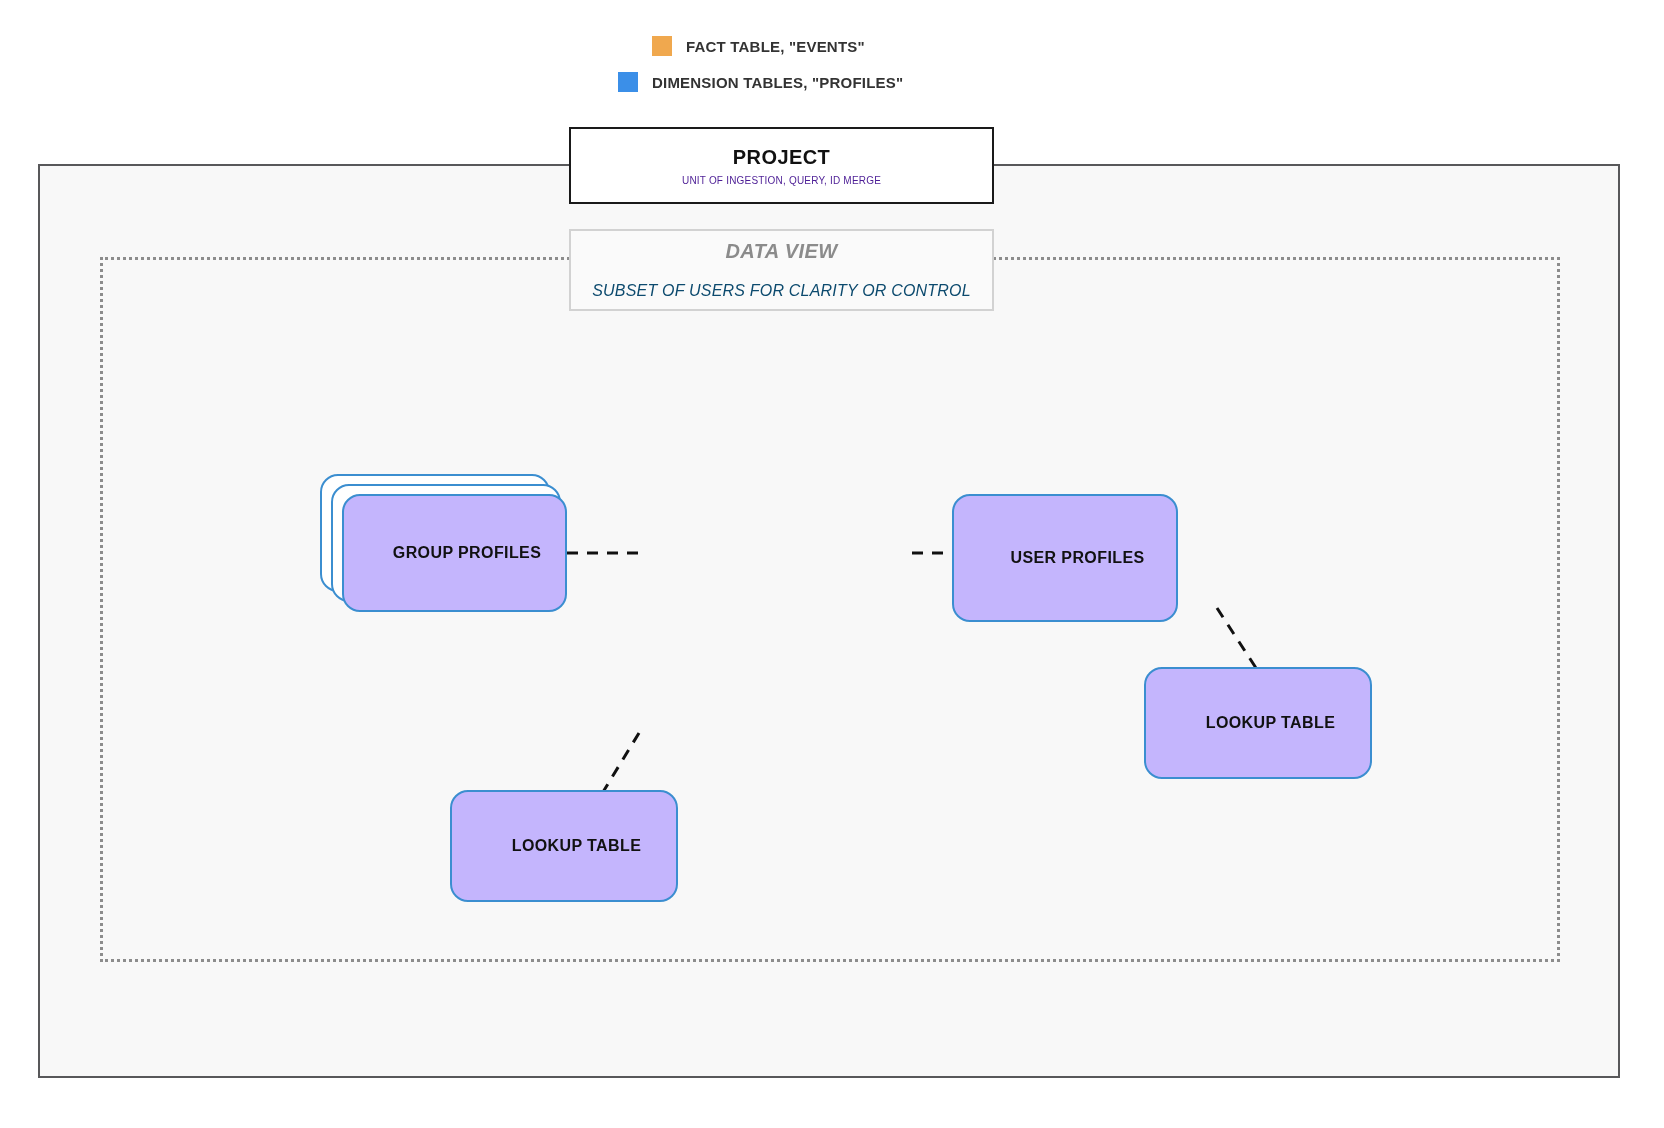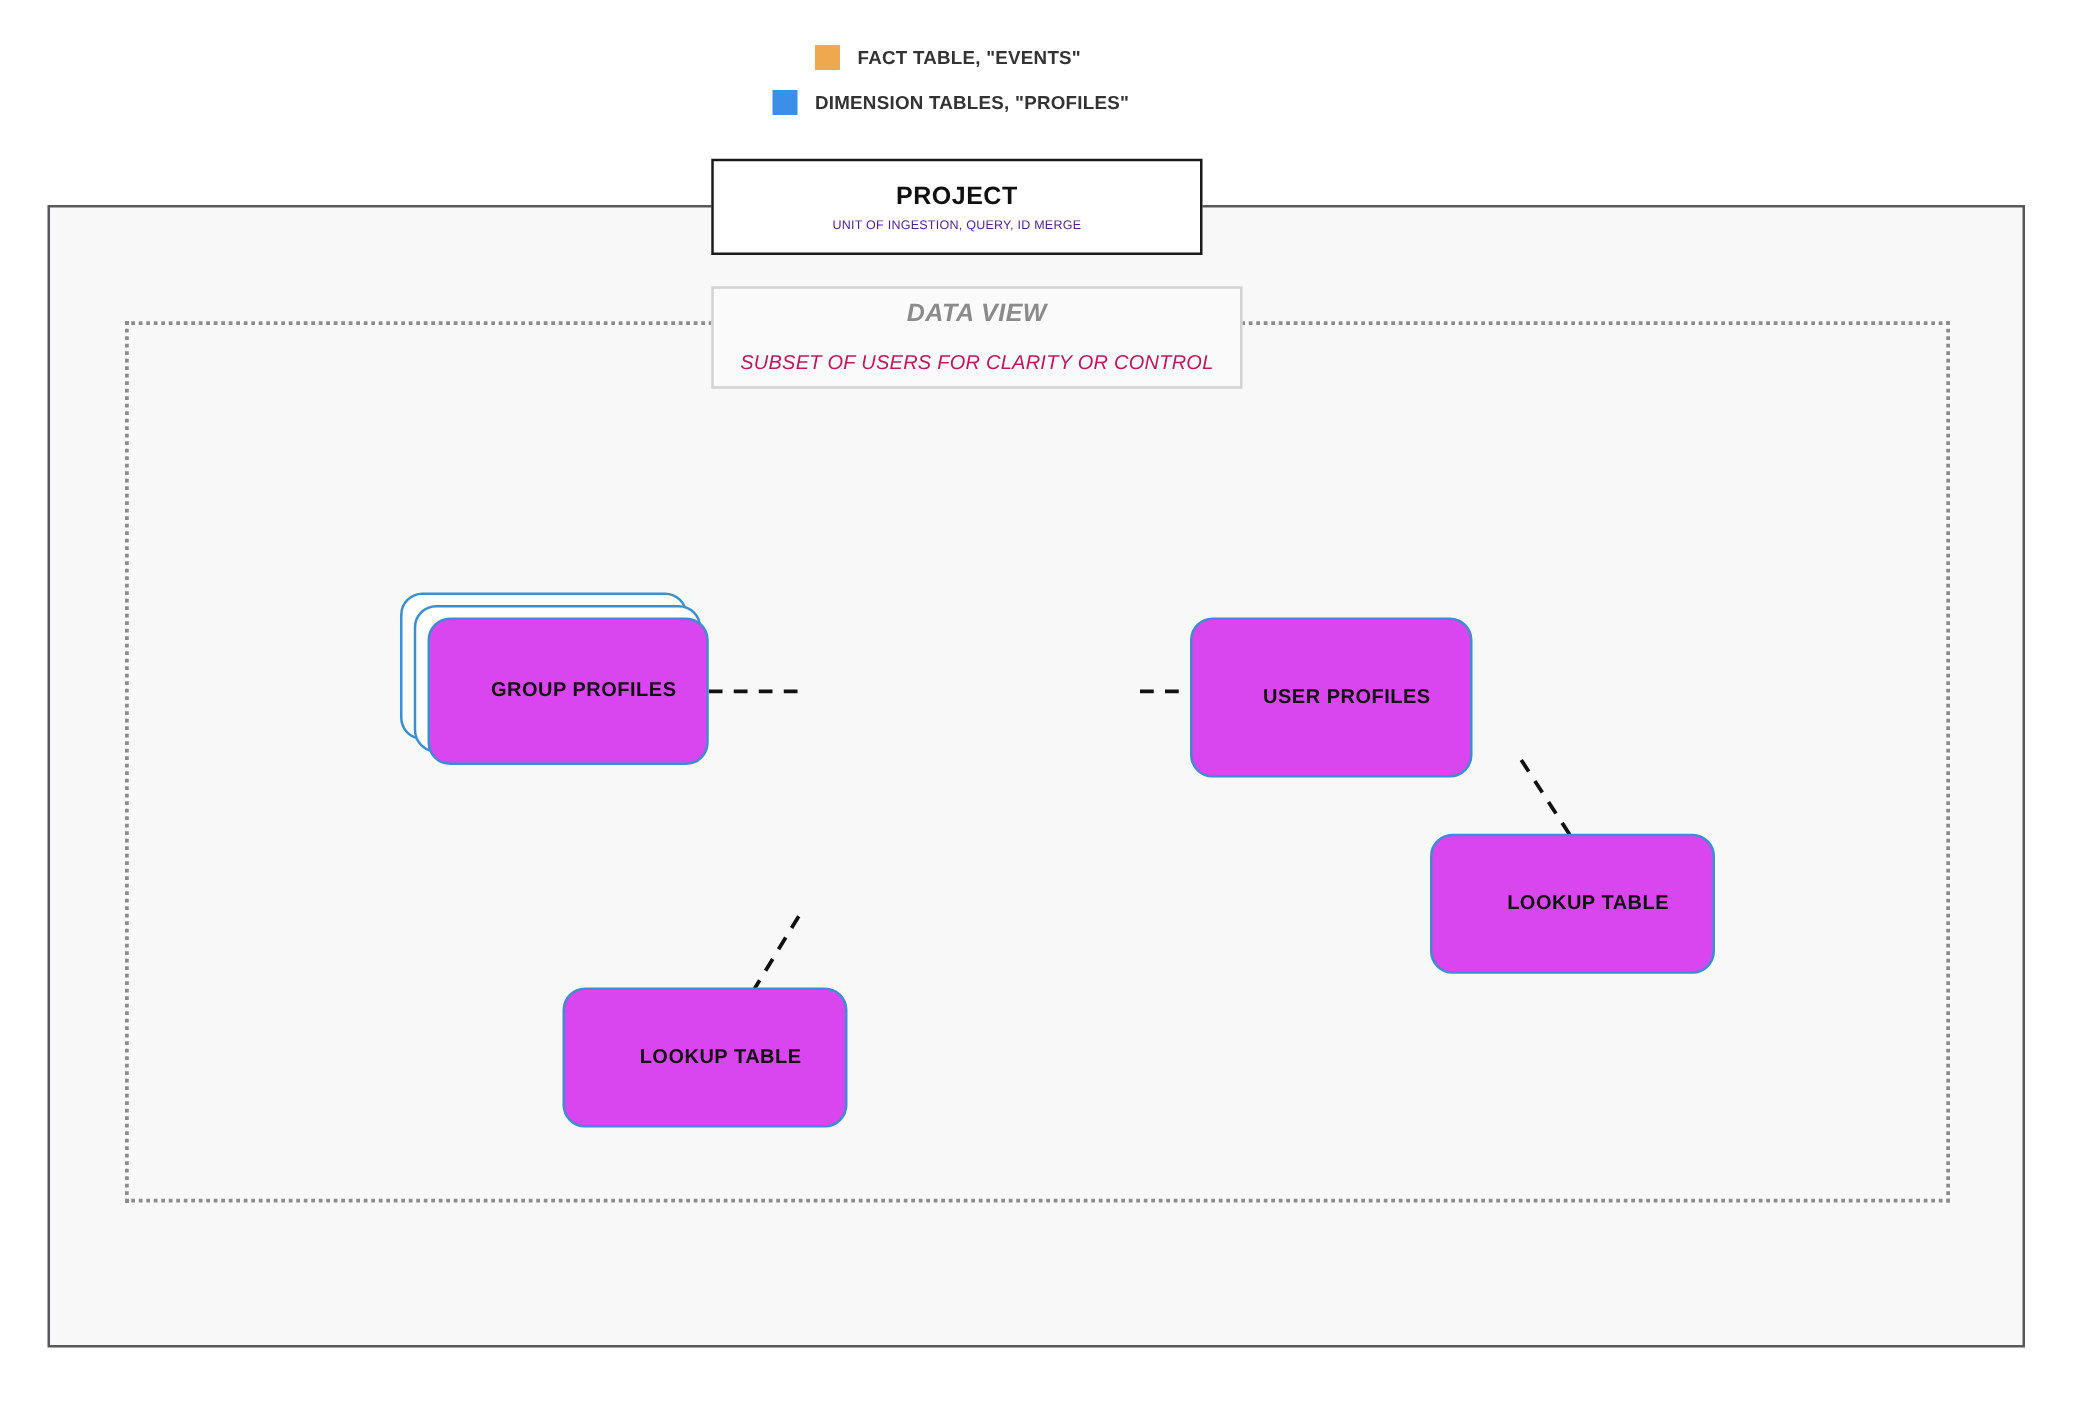--- a/index.html
+++ b/index.html
@@ -62,21 +62,21 @@
     border: 3px dotted #8c8c8c;
     background: transparent;
     box-sizing: border-box;
   }
 
   
   #project-card {
     position: absolute;
     left: 569px;
     top: 127px;
-    width: 393px;
+    width: 425px;
     height: 77px;
     background: #ffffff;
     border: 2px solid #1a1a1a;
     box-sizing: border-box;
     display: flex;
     flex-direction: column;
     align-items: center;
     justify-content: center;
     gap: 6px;
     z-index: 12;
@@ -112,21 +112,21 @@
     font-style: italic;
   }
   #dataview-card .card-title {
     font-size: 20px;
     font-weight: bold;
     color: #8b8b8b;
     letter-spacing: 0.4px;
   }
   #dataview-card .card-sub {
     font-size: 16px;
-    color: #be185d;
+    color: #0c4a6e;
     letter-spacing: 0.2px;
     margin-top: 12px;
   }
 
   
   #events-box {
     position: absolute;
     left: 638px;
     top: 370px;
     width: 274px;
@@ -142,21 +142,21 @@
   #events-box .node-label {
     font-size: 16px;
     font-weight: bold;
     color: #111111;
     letter-spacing: 0.4px;
   }
 
   
   .blue-node {
     position: absolute;
-    background: #d946ef;
+    background: #c4b5fd;
     border: 2px solid #3b8ed0;
     border-radius: 18px;
     box-sizing: border-box;
     display: flex;
     align-items: center;
     justify-content: center;
     z-index: 10;
     padding-left: 25px;
   }
   .blue-node .node-label {

